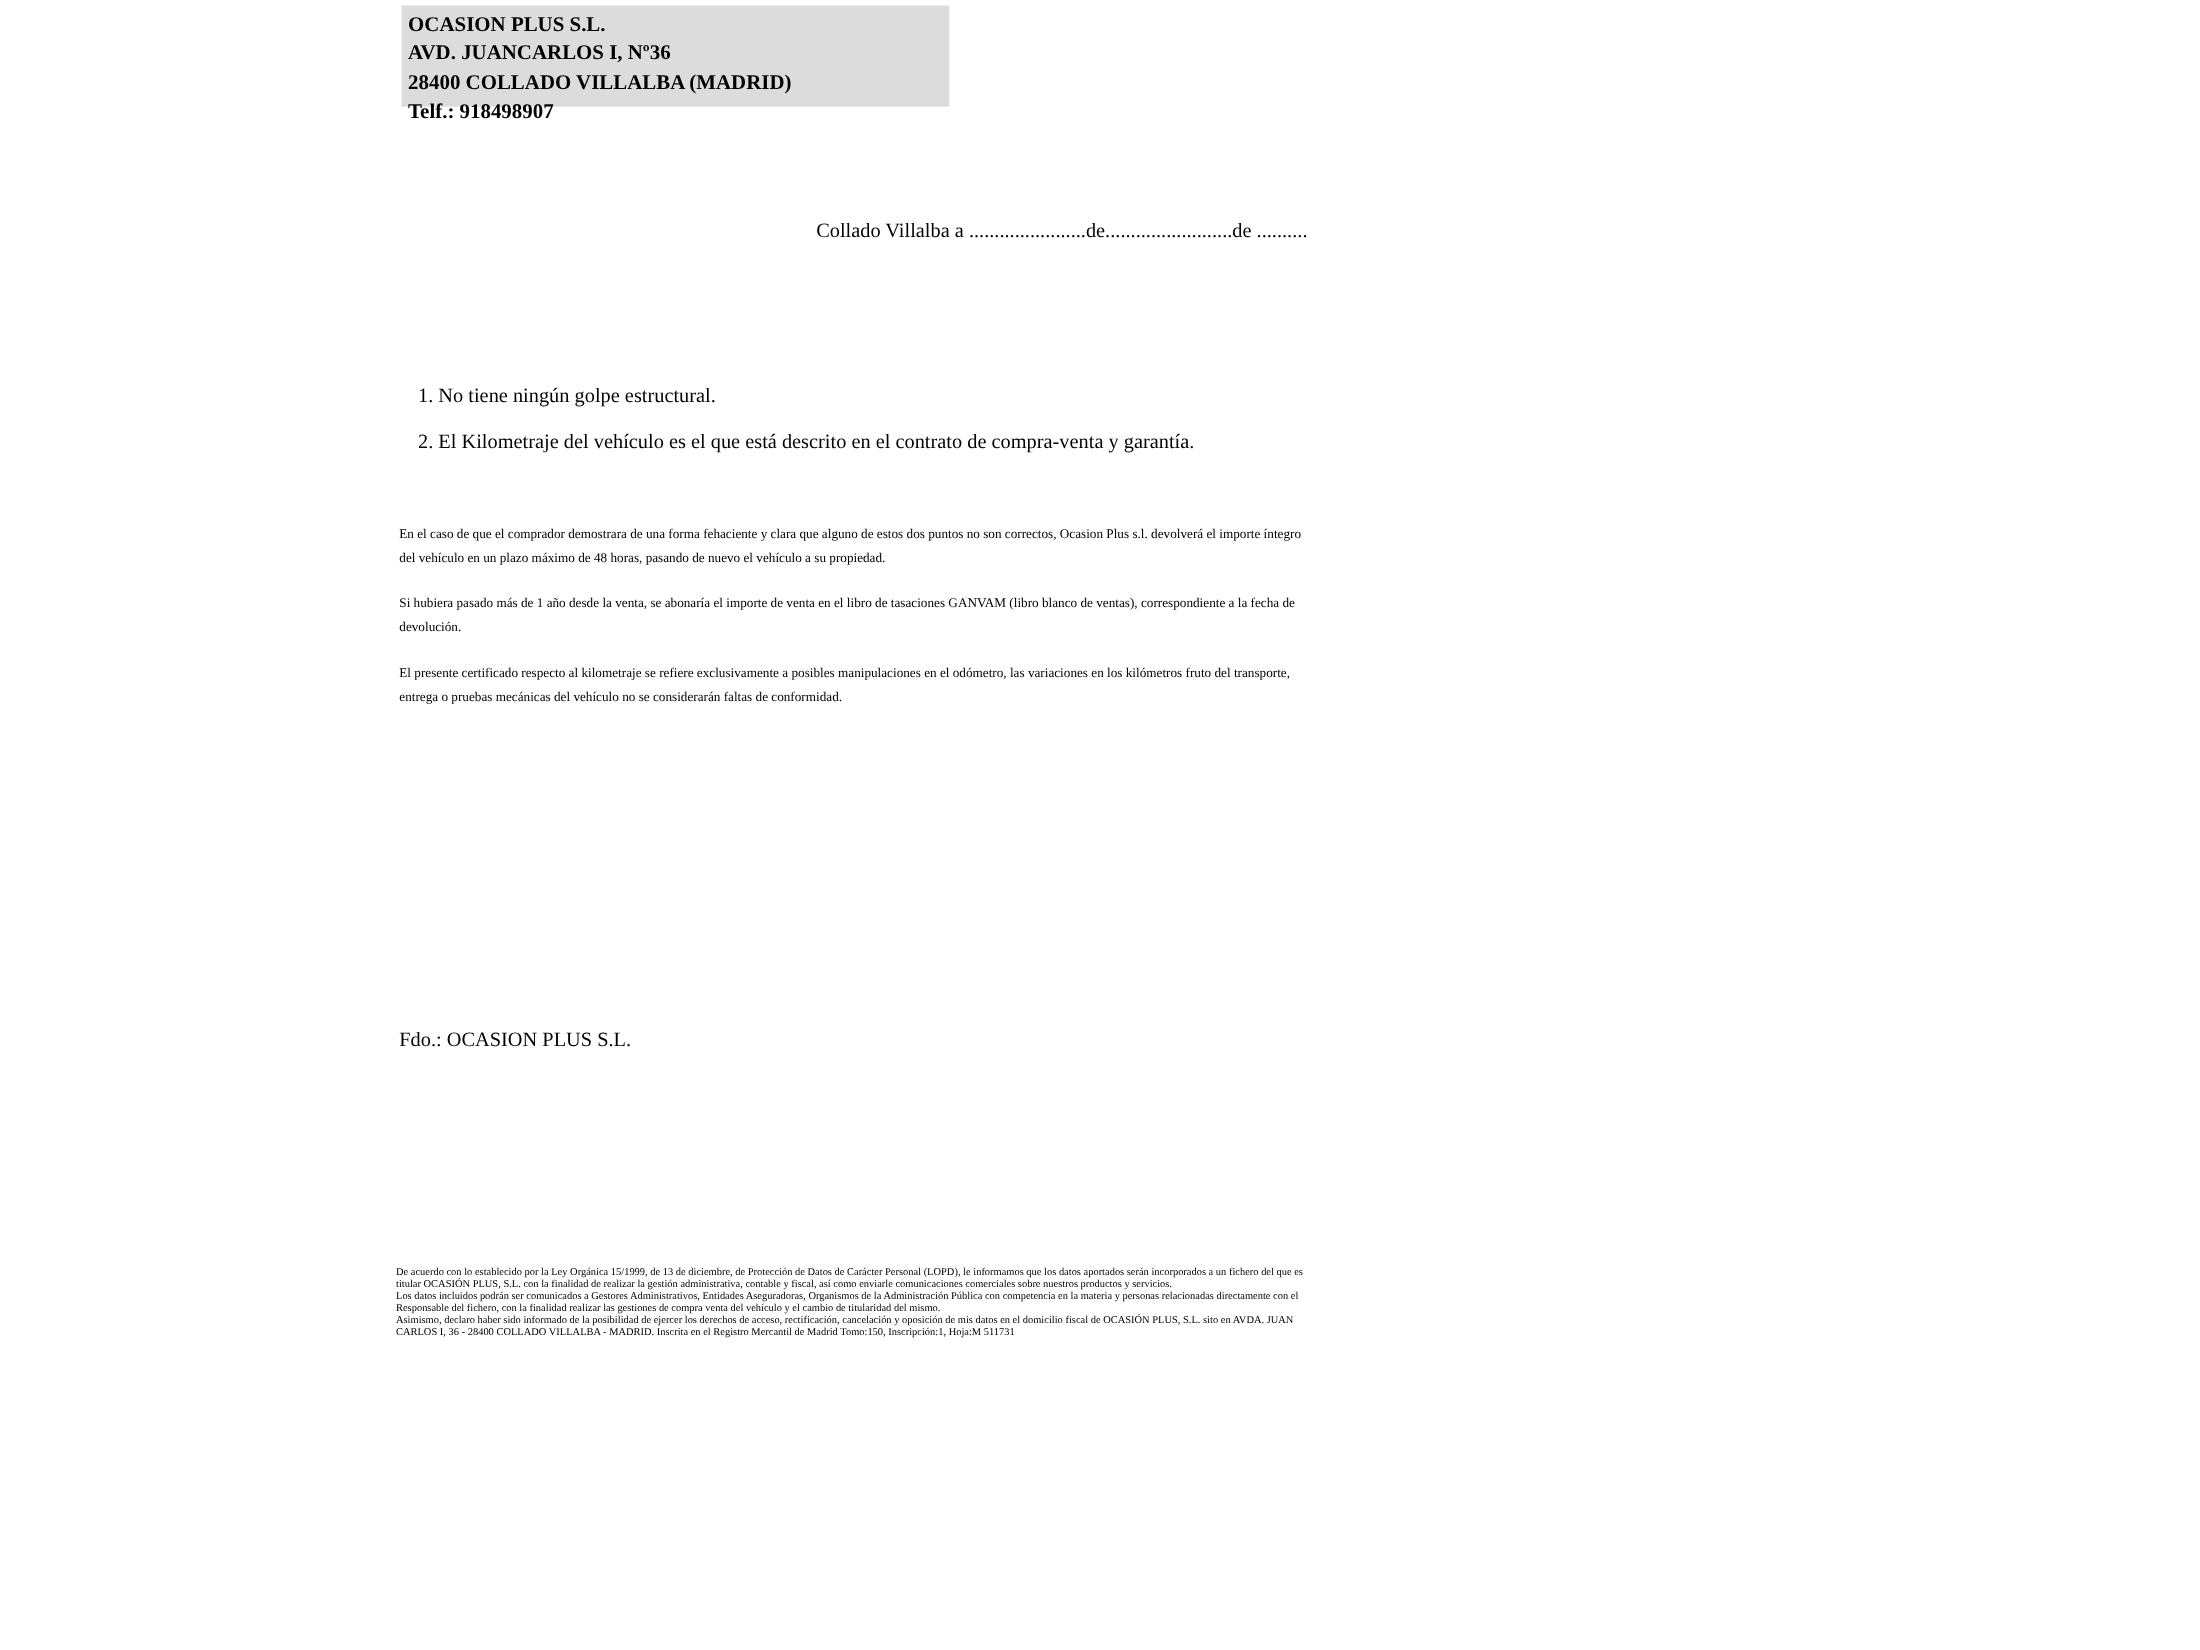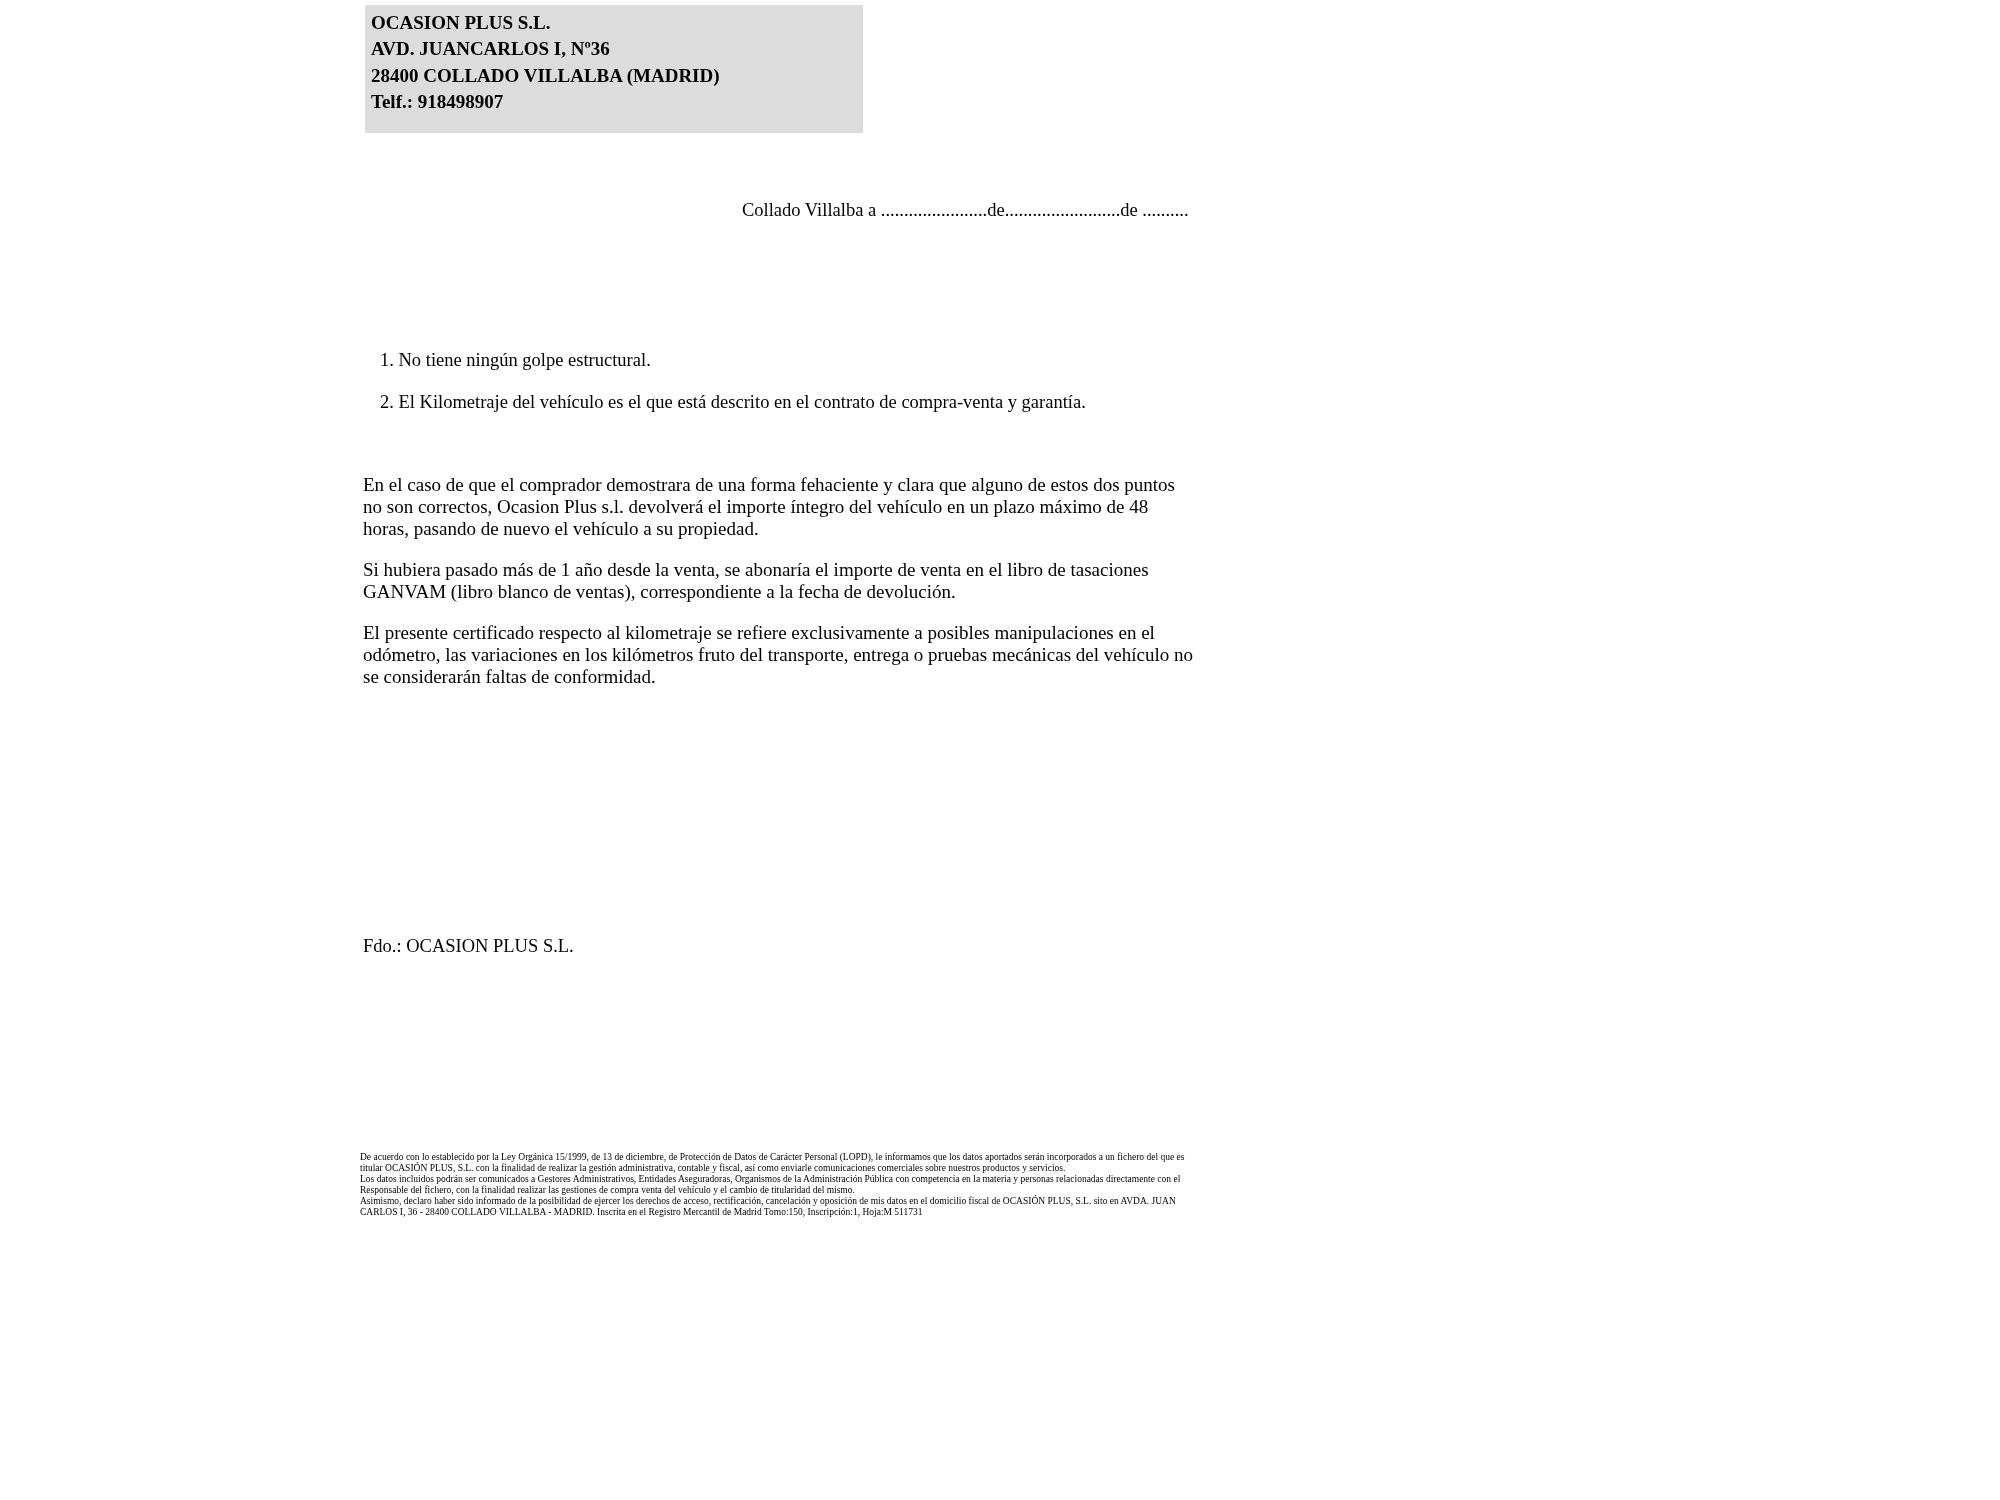--- a/index.html
+++ b/index.html
@@ -11,21 +11,21 @@
     background: #ffffff;
     font-family: "Liberation Serif", "DejaVu Serif", serif;
     color: #000000;
     overflow: hidden;
   }
   .header-box {
     position: absolute;
     left: 365px;
     top: 5px;
     width: 498px;
-    height: 128px;
+    height: 92px;
     background: #dcdcdc;
     padding: 5px 0 0 6px;
     font-weight: bold;
     font-size: 19px;
     line-height: 26.3px;
   }
   .date-line {
     position: absolute;
     left: 742px;
     top: 182px;
@@ -51,21 +51,21 @@
     font-size: 18.5px;
     white-space: nowrap;
   }
   .point1 { top: 350px; }
   .point2 { top: 392px; }
   .paragraphs {
     position: absolute;
     left: 363px;
     top: 474px;
     width: 835px;
-    font-size: 19px;
+    font-size: 12px;
     line-height: 22px;
   }
   .paragraphs p { margin-bottom: 19px; }
   .signature {
     position: absolute;
     left: 363px;
     top: 936px;
     font-size: 18.5px;
   }
   .legal {

